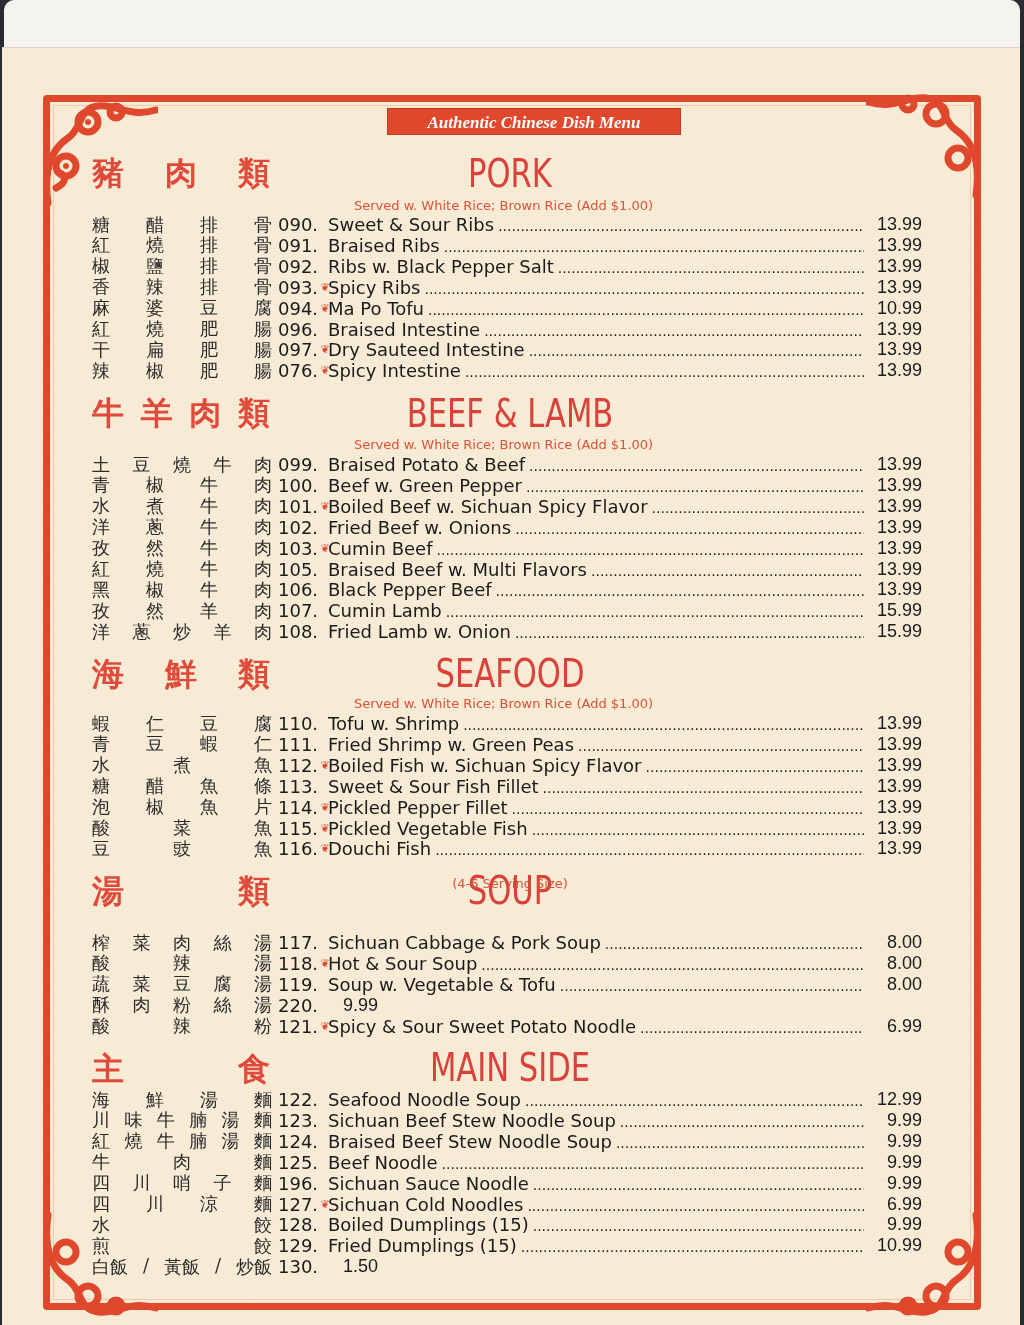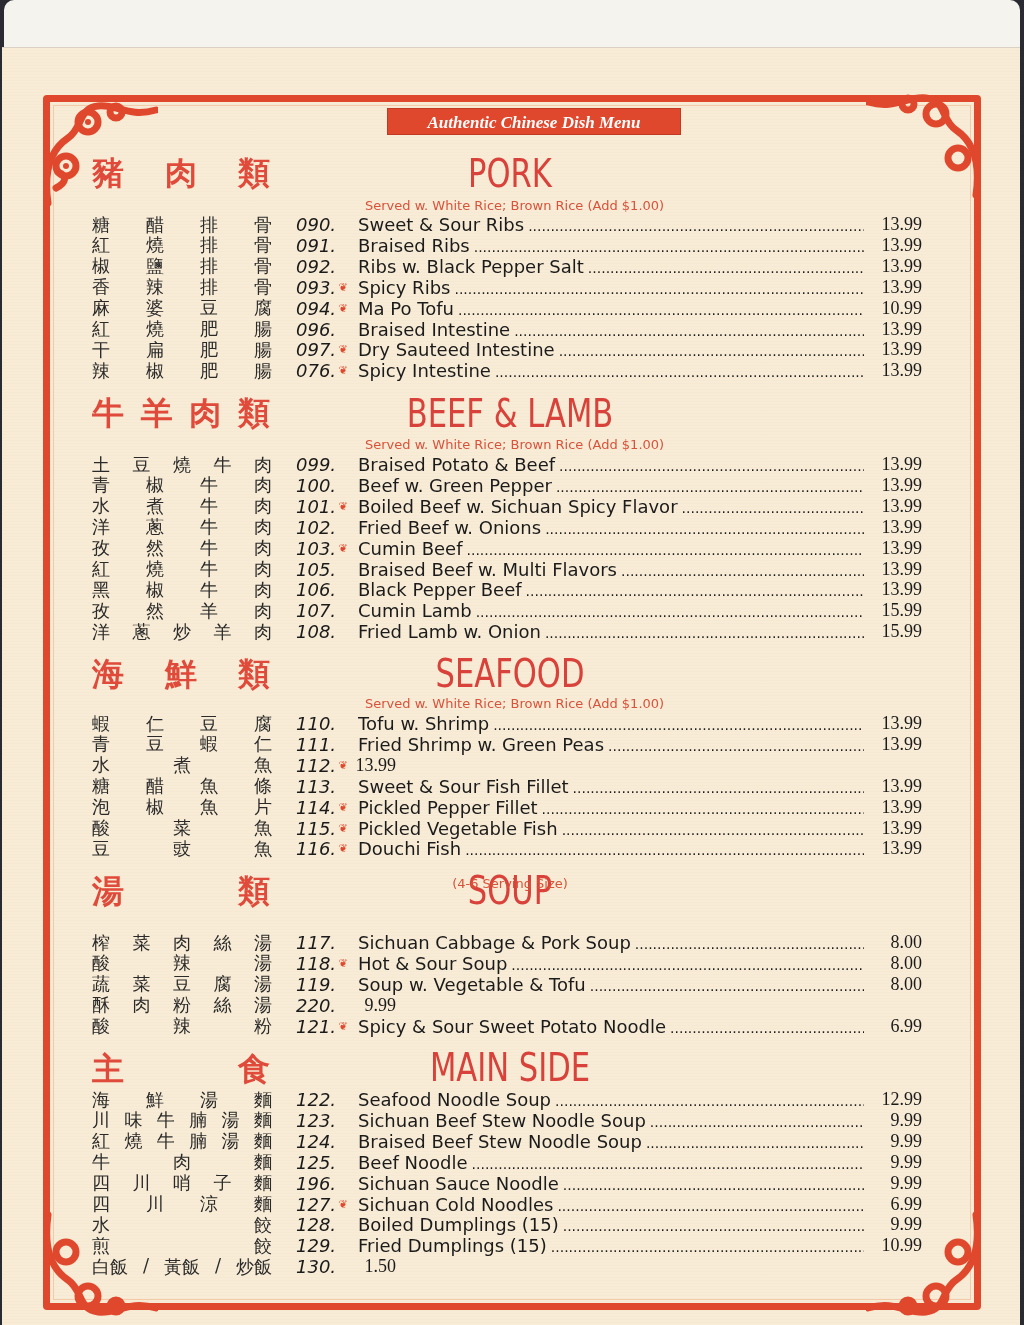--- a/index.html
+++ b/index.html
@@ -60,60 +60,59 @@
   }
   .en-title {
     position:absolute; left:340px; width:340px; text-align:center;
     font-family:"DejaVu Sans Condensed", "DejaVu Sans", sans-serif;
     font-size:34px; font-weight:normal;
     color:#d9423a;
     transform:scaleY(1.15);
     letter-spacing:0px;
   }
   .sub {
-    position:absolute; left:365px;
+    position:absolute; left:354px;
     font-size:13px; color:#d9523a;
     font-family:"DejaVu Sans", sans-serif;
   }
   .sub.center { left:340px; width:340px; text-align:center; }
   .row {
     position:absolute; left:92px; height:21px; width:830px;
     display:flex; align-items:center;
     font-size:18px; color:#1b1b1b;
   }
   .row .cn {
     width:180px; display:flex; justify-content:space-between;
     font-family:"DejaVu Serif", serif; font-size:18px; color:#2a2a2a;
   }
   .row .num {
-    width:46px; margin-left:24px;
+    width:46px; margin-left:6px;
     font-family:"DejaVu Sans", sans-serif; font-size:18px;
     position:relative;
-    font-style:italic;
   }
   .row .spicy {
     position:absolute; right:-6px; top:4px;
     font-size:11px; color:#e0482d;
   }
   .row .name {
-    flex:1; margin-left:16px;
+    flex:1; margin-left:4px;
     display:flex; align-items:flex-end; overflow:hidden; white-space:nowrap;
     font-family:"DejaVu Sans", sans-serif; font-size:18px;
   }
   .row .name .dots {
     flex:1; overflow:hidden; margin:0 4px;
     letter-spacing:0;
   }
   .row .name .dots::before {
     content:"..............................................................................................................................................................";
     font-size:14px;
   }
   .row .price {
     width:54px; text-align:right;
-    font-family:Liberation Serif, serif; font-size:18px;
+    font-family:Liberation Sans, sans-serif; font-size:18px;
   }
 </style>
 </head>
 <body>
 
 <div class="sheet"></div>
 <div class="paper"></div>
 <div class="frame"></div>
 
 <div class="corner c-tl">
@@ -460,20 +459,24 @@
         </span>
         <span class="price">13.99</span>
       </div>
       <div class="row" style="top: 754.8px;">
         <span class="cn">
           <span>水</span>
           <span>煮</span>
           <span>魚</span>
         </span>
         <span class="num"><span>112.</span><span class="spicy">❦</span></span>
+        <span class="name">
+          <span>Boiled Fish w. Sichuan Spicy Flavor</span>
+          <span class="dots"></span>
+        </span>
         <span class="price">13.99</span>
       </div>
       <div class="row" style="top: 775.7px;">
         <span class="cn">
           <span>糖</span>
           <span>醋</span>
           <span>魚</span>
           <span>條</span>
         </span>
         <span class="num"><span>113.</span></span>

